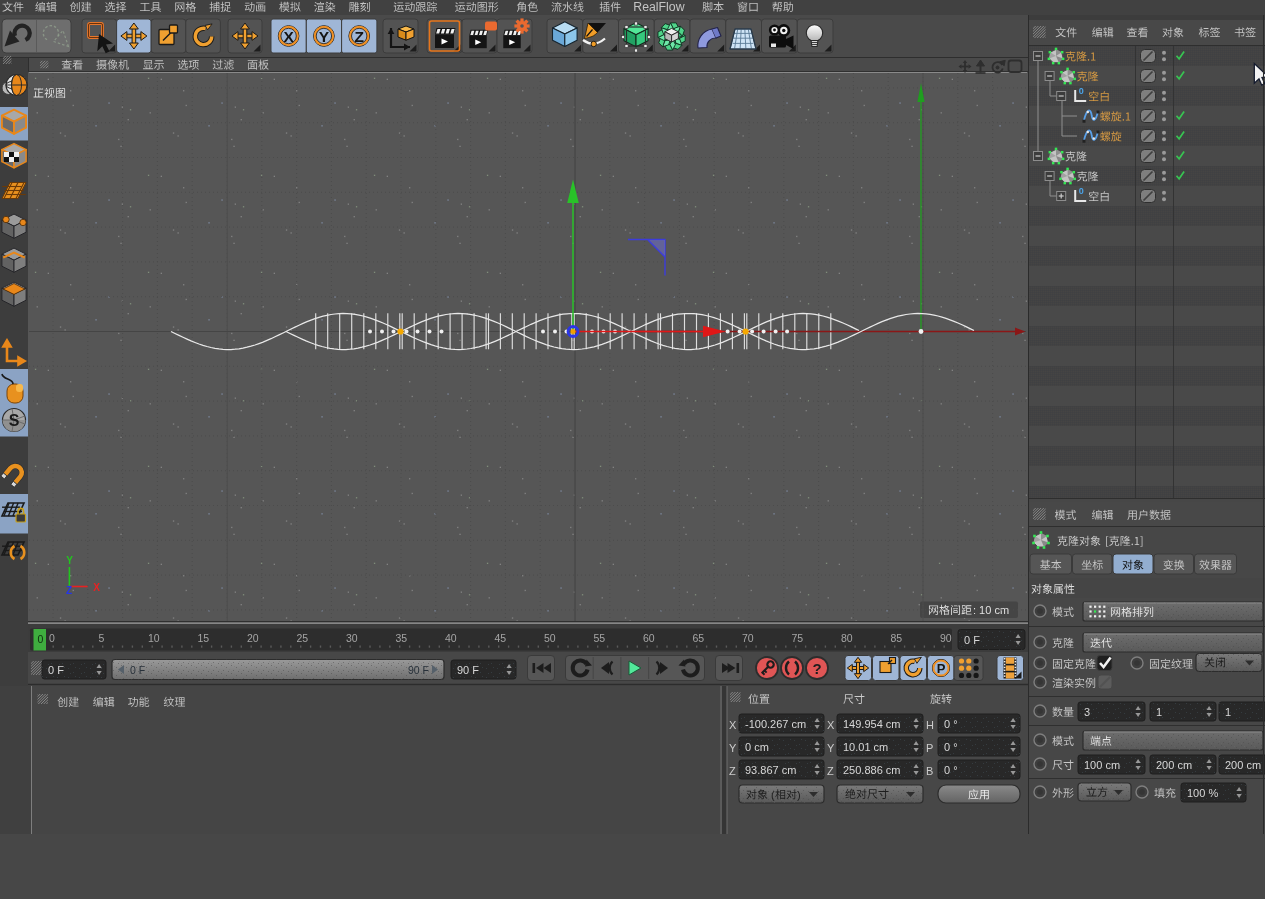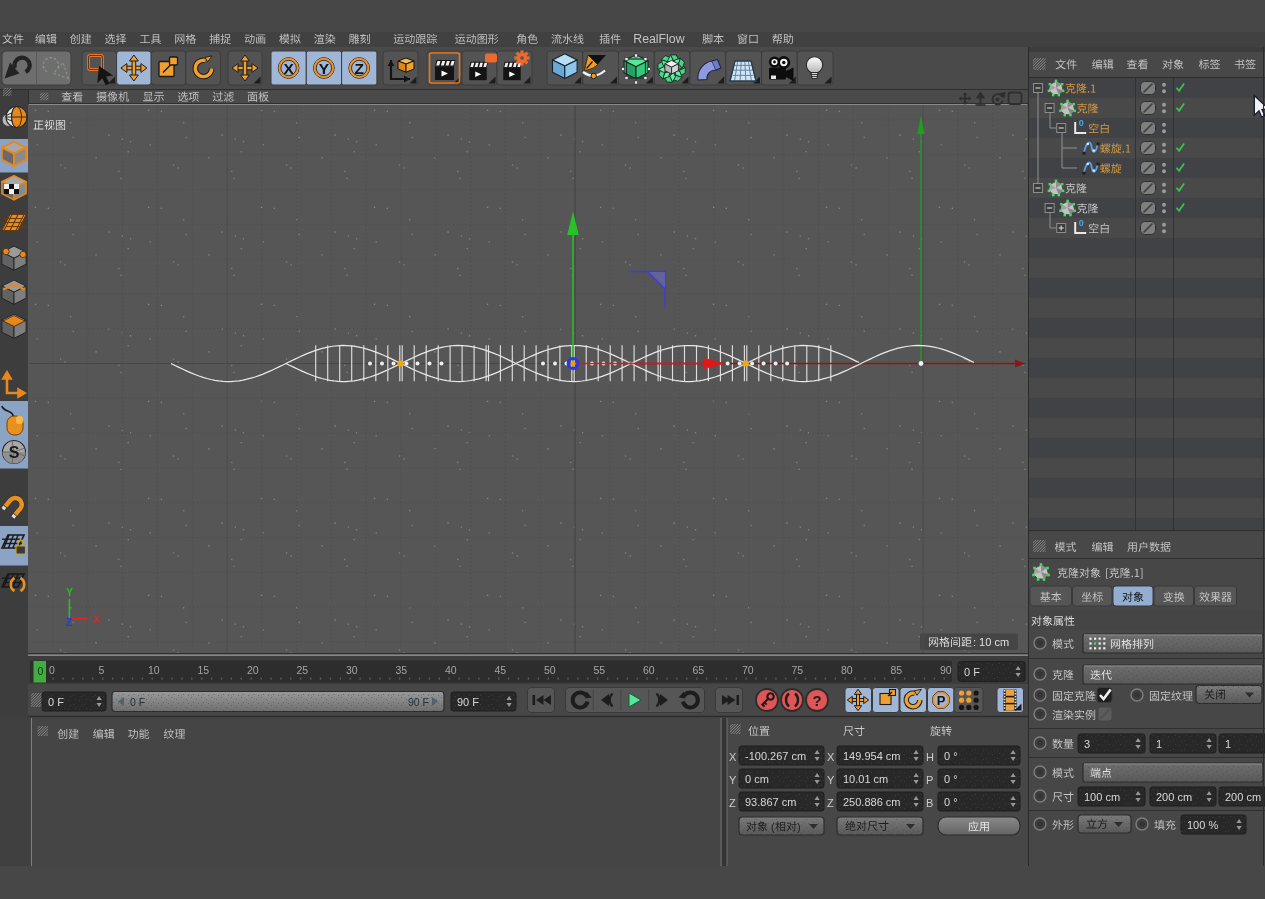--- a/index.html
+++ b/index.html
@@ -1,14 +1,14 @@
 <!DOCTYPE html>
 <html><head><meta charset="utf-8"><style>
 html,body{margin:0;padding:0;background:#474747;}
-.root{position:relative;width:1265px;height:834px;overflow:hidden;margin-top:32px;}
+.root{position:relative;width:1265px;height:834px;overflow:hidden;}
 </style></head><body>
 <div class="root">
 <svg width="1265" height="899" viewBox="0 0 1265 899">
 <defs>
         <pattern id="noise" width="113" height="97" patternUnits="userSpaceOnUse">
 <rect x="36.6" y="15.2" width="1.3" height="1.3" fill="#828282"></rect>
           <rect x="72.6" y="7.8" width="1.3" height="1.3" fill="#828282"></rect>
           <rect x="59.9" y="35.4" width="1.3" height="1.3" fill="#828282"></rect>
           <rect x="7.4" y="48.7" width="1.3" height="1.3" fill="#828282"></rect>
           <rect x="5.1" y="41.8" width="1.3" height="1.3" fill="#828282"></rect>

